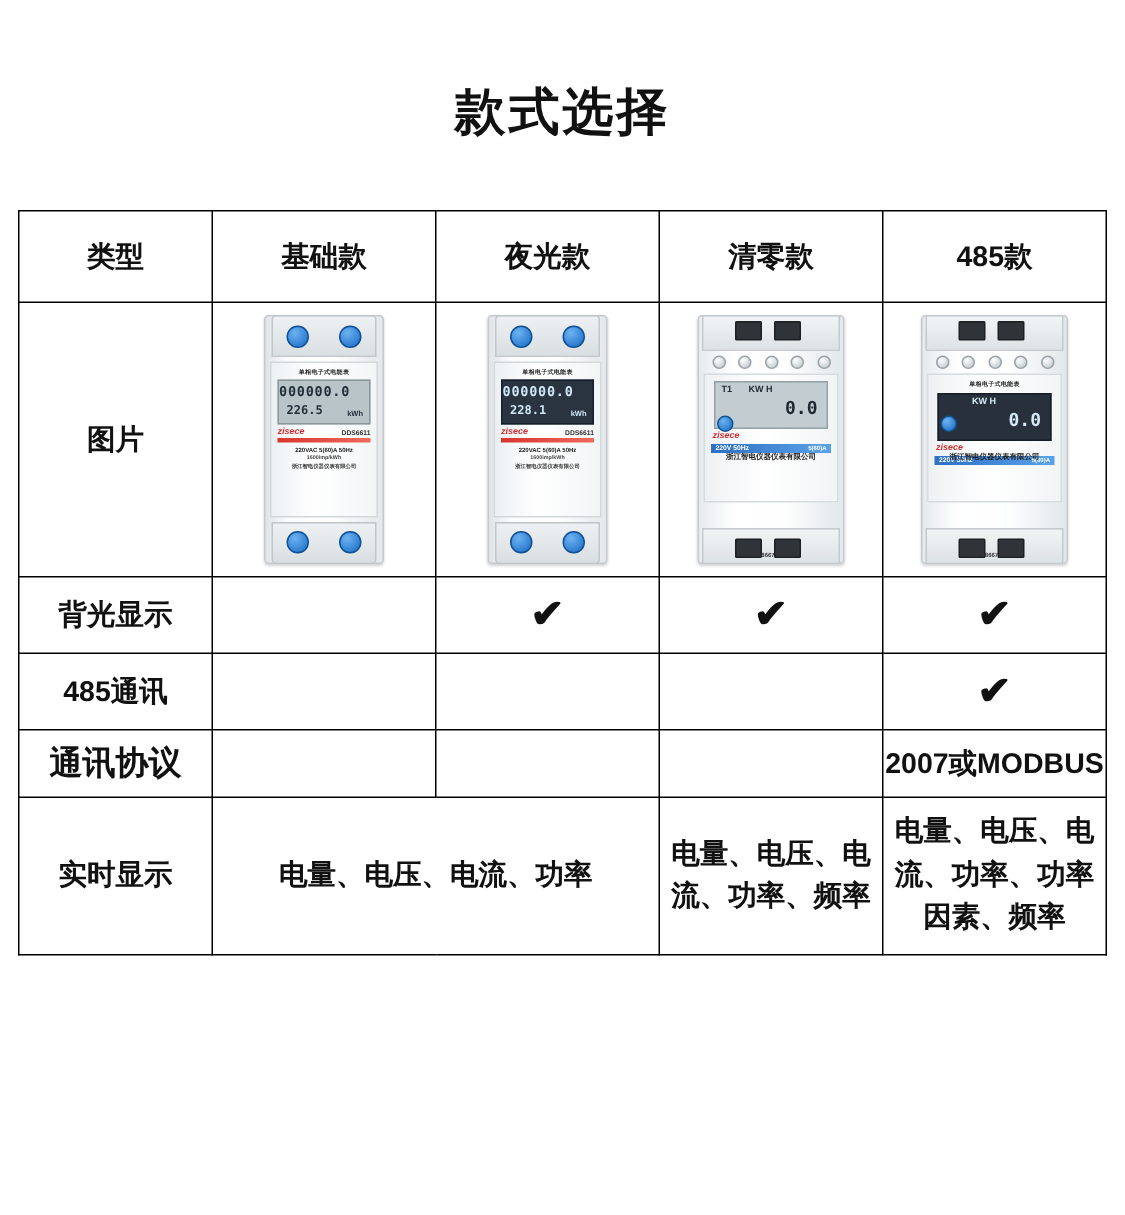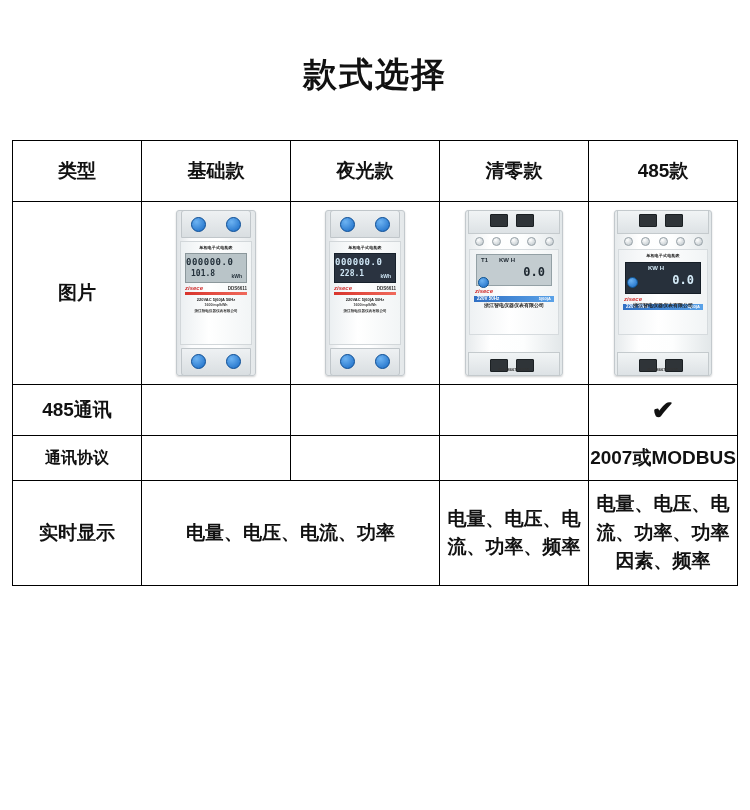--- a/index.html
+++ b/index.html
@@ -43,21 +43,21 @@
   }
   thead th {
     height: 58px;
     font-size: 21px;
   }
   .col-type { width: 126px; }
   .col-m { width: 146px; }
   .row-img td { height: 180px; }
   .row-feature td { height: 48px; }
   .row-proto td { height: 42px; font-size: 16px; font-weight: normal;}
-  .row-proto td.label { font-size: 16px; font-weight: bold;}
+  .row-proto td.label { font-size: 22px; font-weight: bold;}
   .row-display td { height: 96px; font-size: 17px; font-weight: normal; line-height: 1.5; padding: 4px 6px;}
   .row-display td.label { font-size: 19px; font-weight: bold; text-align: center;}
   .check {
     font-size: 26px;
     line-height: 1;
     font-weight: bold;
     display: inline-block;
     transform: scaleX(1.05);
   }
   .meter-wrap {
@@ -331,21 +331,21 @@
               <div class="notch-top"></div>
               <div class="notch-bot"></div>
               <div class="screw s1"></div>
               <div class="screw s2"></div>
               <div class="screw s3"></div>
               <div class="screw s4"></div>
               <div class="face">
                 <div class="brandline">单相电子式电能表</div>
                 <div class="lcd">
                   <div class="digits">000000.0</div>
-                  <div class="sub">101.8</div>
+                  <div class="sub">226.5</div>
                   <div class="unit">kWh</div>
                 </div>
                 <div class="logo-row">
                   <span class="logo">zisece</span>
                   <span class="model">DDS6611</span>
                 </div>
                 <div class="redbar"></div>
                 <div class="specline">220VAC  5(60)A  50Hz</div>
                 <div class="specline2">1600imp/kWh</div>
                 <div class="footline">浙江智电仪器仪表有限公司</div>
@@ -448,20 +448,27 @@
                 <div class="knob k1"></div>
                 <div class="btmline">浙江智电仪器仪表有限公司</div>
               </div>
               <div class="btm-text">NO 88667756791</div>
             </div>
           </div>
         </td>
       </tr>
 
 
+      <tr class="row-feature">
+        <td>背光显示</td>
+        <td><span class="check"></span></td>
+        <td><span class="check">✔</span></td>
+        <td><span class="check">✔</span></td>
+        <td><span class="check">✔</span></td>
+      </tr>
 
 
       <tr class="row-feature">
         <td>485通讯</td>
         <td><span class="check"></span></td>
         <td><span class="check"></span></td>
         <td><span class="check"></span></td>
         <td><span class="check">✔</span></td>
       </tr>
 

